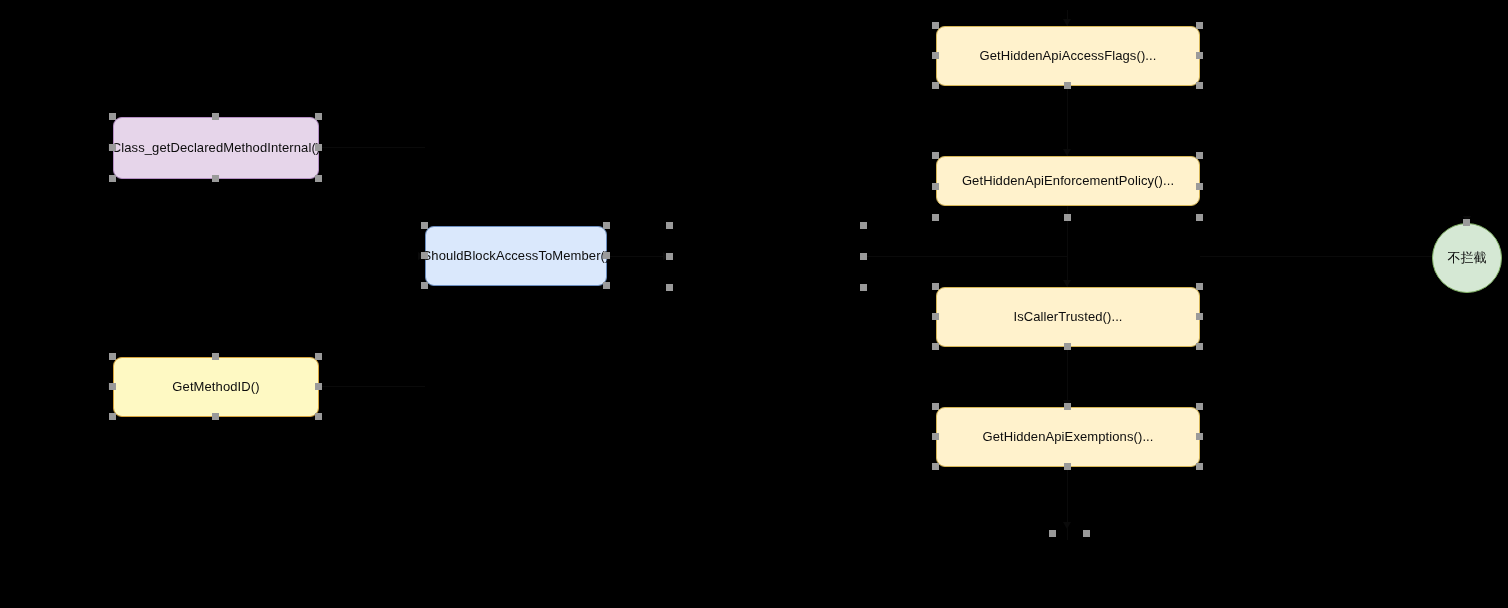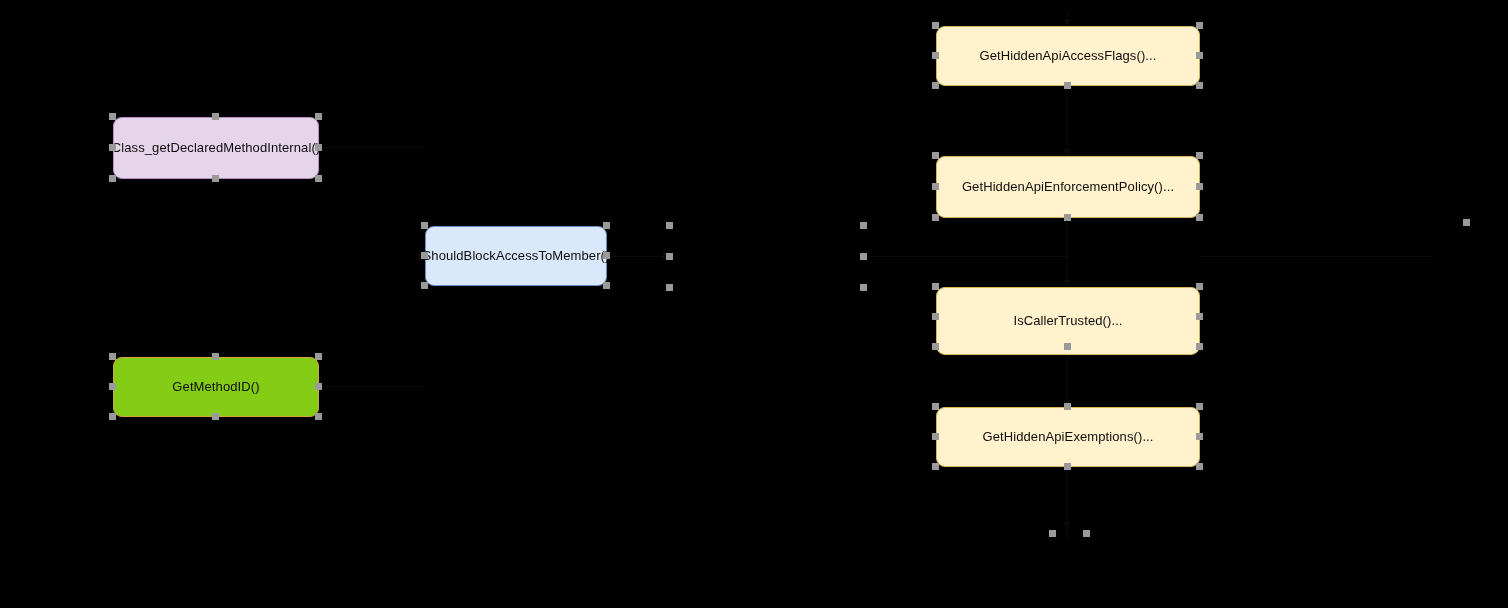--- a/index.html
+++ b/index.html
@@ -58,21 +58,21 @@
   </div>
   <div class="hdl" style="left:109px;top:113px;"></div>
   <div class="hdl" style="left:212px;top:113px;"></div>
   <div class="hdl" style="left:315px;top:113px;"></div>
   <div class="hdl" style="left:109px;top:144px;"></div>
   <div class="hdl" style="left:315px;top:144px;"></div>
   <div class="hdl" style="left:109px;top:175px;"></div>
   <div class="hdl" style="left:212px;top:175px;"></div>
   <div class="hdl" style="left:315px;top:175px;"></div>
 
-  <div class="node" style="left:113px;top:357px;width:206px;height:60px;background:#84cc16;border-color:#d6a33c;">
+  <div class="node" style="left:113px;top:357px;width:206px;height:60px;background:#fef9c3;border-color:#d6a33c;">
     <span>GetMethodID()</span>
   </div>
   <div class="hdl" style="left:109px;top:353px;"></div>
   <div class="hdl" style="left:212px;top:353px;"></div>
   <div class="hdl" style="left:315px;top:353px;"></div>
   <div class="hdl" style="left:109px;top:383px;"></div>
   <div class="hdl" style="left:315px;top:383px;"></div>
   <div class="hdl" style="left:109px;top:413px;"></div>
   <div class="hdl" style="left:212px;top:413px;"></div>
   <div class="hdl" style="left:315px;top:413px;"></div>
@@ -98,32 +98,32 @@
     <span>GetHiddenApiAccessFlags()...</span>
   </div>
   <div class="hdl" style="left:932px;top:22px;"></div>
   <div class="hdl" style="left:1196px;top:22px;"></div>
   <div class="hdl" style="left:932px;top:52px;"></div>
   <div class="hdl" style="left:1196px;top:52px;"></div>
   <div class="hdl" style="left:932px;top:82px;"></div>
   <div class="hdl" style="left:1064px;top:82px;"></div>
   <div class="hdl" style="left:1196px;top:82px;"></div>
 
-  <div class="node" style="left:936px;top:156px;width:264px;height:62px;background:#fff2cc;border-color:#d6b656;">
+  <div class="node" style="left:936px;top:156px;width:264px;height:50px;background:#fff2cc;border-color:#d6b656;">
     <span>GetHiddenApiEnforcementPolicy()...</span>
   </div>
   <div class="hdl" style="left:932px;top:152px;"></div>
   <div class="hdl" style="left:1196px;top:152px;"></div>
   <div class="hdl" style="left:932px;top:183px;"></div>
   <div class="hdl" style="left:1196px;top:183px;"></div>
   <div class="hdl" style="left:932px;top:214px;"></div>
   <div class="hdl" style="left:1064px;top:214px;"></div>
   <div class="hdl" style="left:1196px;top:214px;"></div>
 
-  <div class="node" style="left:936px;top:287px;width:264px;height:68px;background:#fff2cc;border-color:#d6b656;">
+  <div class="node" style="left:936px;top:287px;width:264px;height:60px;background:#fff2cc;border-color:#d6b656;">
     <span>IsCallerTrusted()...</span>
   </div>
   <div class="hdl" style="left:932px;top:283px;"></div>
   <div class="hdl" style="left:1196px;top:283px;"></div>
   <div class="hdl" style="left:932px;top:313px;"></div>
   <div class="hdl" style="left:1196px;top:313px;"></div>
   <div class="hdl" style="left:932px;top:343px;"></div>
   <div class="hdl" style="left:1064px;top:343px;"></div>
   <div class="hdl" style="left:1196px;top:343px;"></div>
 
@@ -132,19 +132,22 @@
   </div>
   <div class="hdl" style="left:932px;top:403px;"></div>
   <div class="hdl" style="left:1064px;top:403px;"></div>
   <div class="hdl" style="left:1196px;top:403px;"></div>
   <div class="hdl" style="left:932px;top:433px;"></div>
   <div class="hdl" style="left:1196px;top:433px;"></div>
   <div class="hdl" style="left:932px;top:463px;"></div>
   <div class="hdl" style="left:1064px;top:463px;"></div>
   <div class="hdl" style="left:1196px;top:463px;"></div>
 
+  <div class="circle" style="left:1432px;top:223px;width:70px;height:70px;background:#d5e8d4;border-color:#82b366;">
+    <span>不拦截</span>
+  </div>
   <div class="hdl" style="left:1463px;top:219px;"></div>
 
   <div class="hdl" style="left:1049px;top:530px;"></div>
   <div class="hdl" style="left:1083px;top:530px;"></div>
 
 
 </div>
 
 </body></html>

